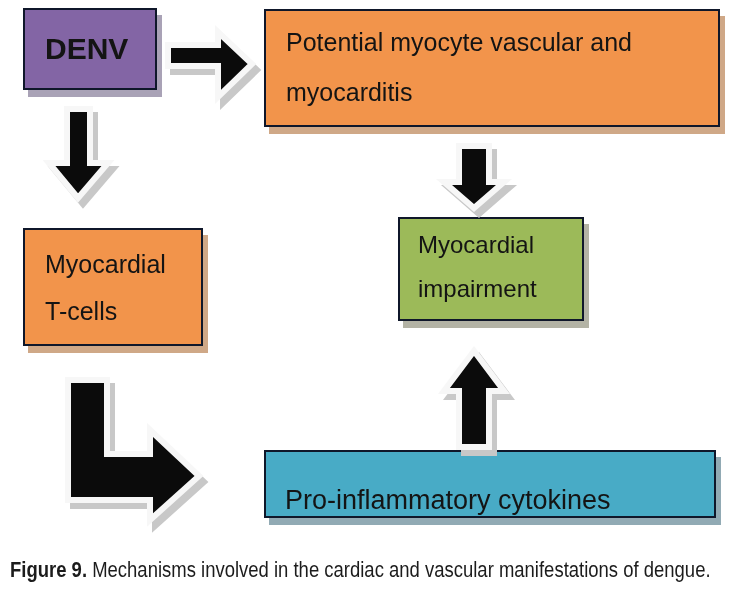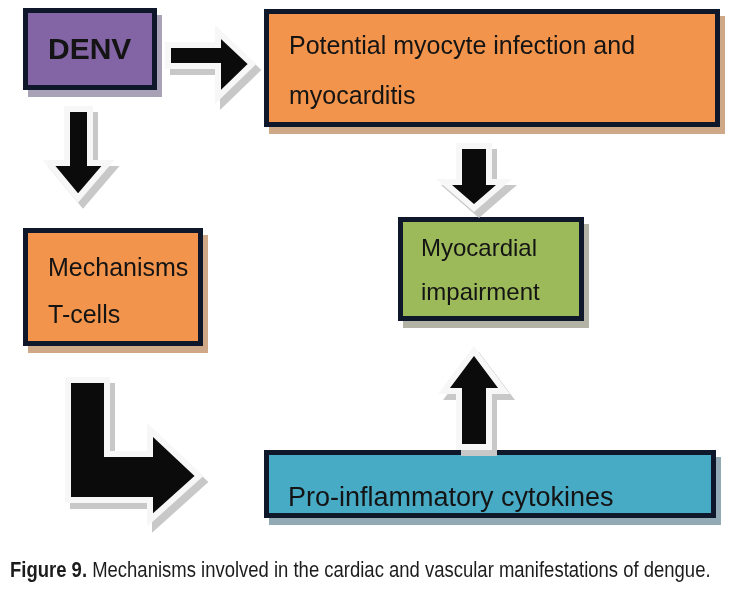--- a/index.html
+++ b/index.html
@@ -8,21 +8,21 @@
     width: 744px;
     height: 591px;
     background: #ffffff;
     overflow: hidden;
     font-family: "Liberation Sans", sans-serif;
     color: #111;
   }
   .box {
     position: absolute;
     box-sizing: border-box;
-    border: 5px solid #0f172a;
+    border: 2px solid #0f172a;
     box-shadow: 5px 7px 0 var(--sh, #cccccc);
     color: #141414;
   }
   .box-label { display: block; }
   .denv {
     left: 23px; top: 8px; width: 134px; height: 82px;
     display: flex; align-items: center;
     padding-left: 20px;
     font-size: 30px; font-weight: 700;
   }
@@ -69,25 +69,25 @@
 </head>
 <body>
 
 <div id="canvas">
 
   <div class="box denv" style="background-color: rgb(131, 101, 165); --sh: #a9a2b6;">
     <span class="box-label">DENV</span>
   </div>
 
   <div class="box myocyte" style="background-color: rgb(242, 148, 75); --sh: #cfa887;">
-    <span class="box-label">Potential myocyte infection and myocarditis</span>
+    <span class="box-label">Potential myocyte vascular and myocarditis</span>
   </div>
 
   <div class="box tcells" style="background-color: rgb(242, 148, 75); --sh: #cfa887;">
-    <span class="box-label">Mechanisms T-cells</span>
+    <span class="box-label">Myocardial T-cells</span>
   </div>
 
   <div class="box impairment" style="background-color: rgb(156, 186, 89); --sh: #b3b3a5;">
     <span class="box-label">Myocardial impairment</span>
   </div>
 
   <div class="box cytokines" style="background-color: rgb(72, 171, 198); --sh: #91aab4;">
     <span class="box-label">Pro-inflammatory cytokines</span>
   </div>
 

